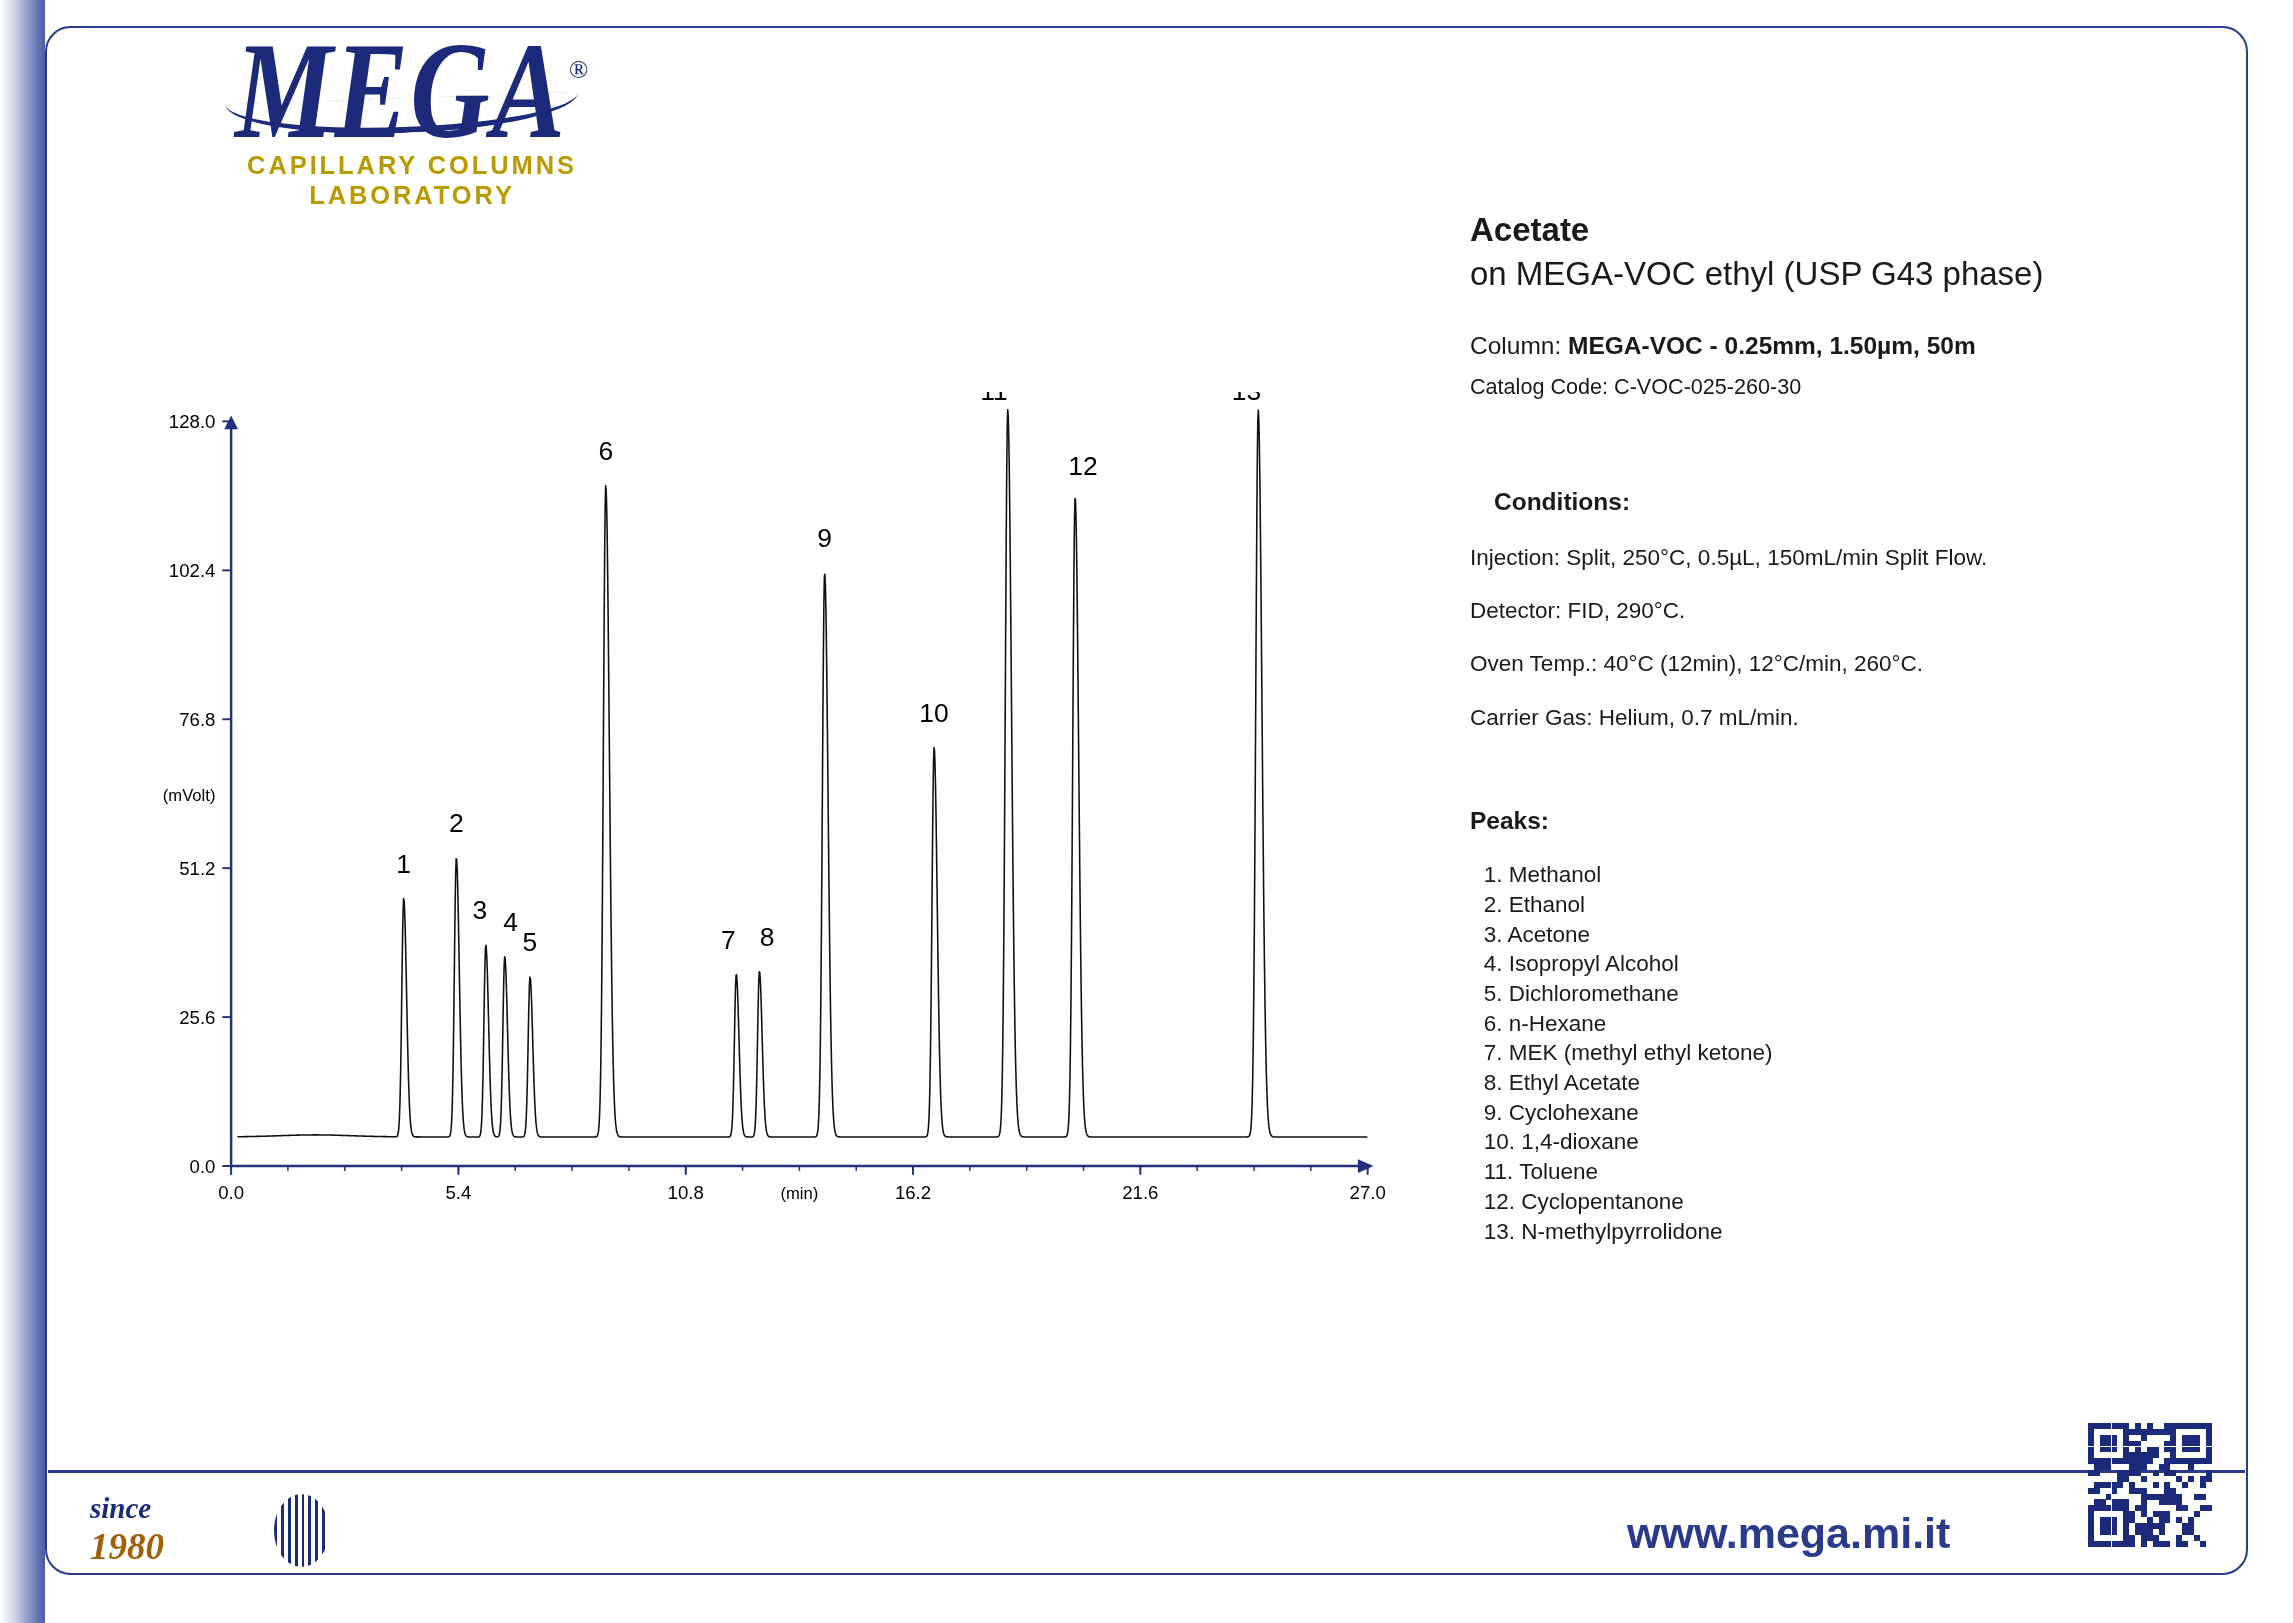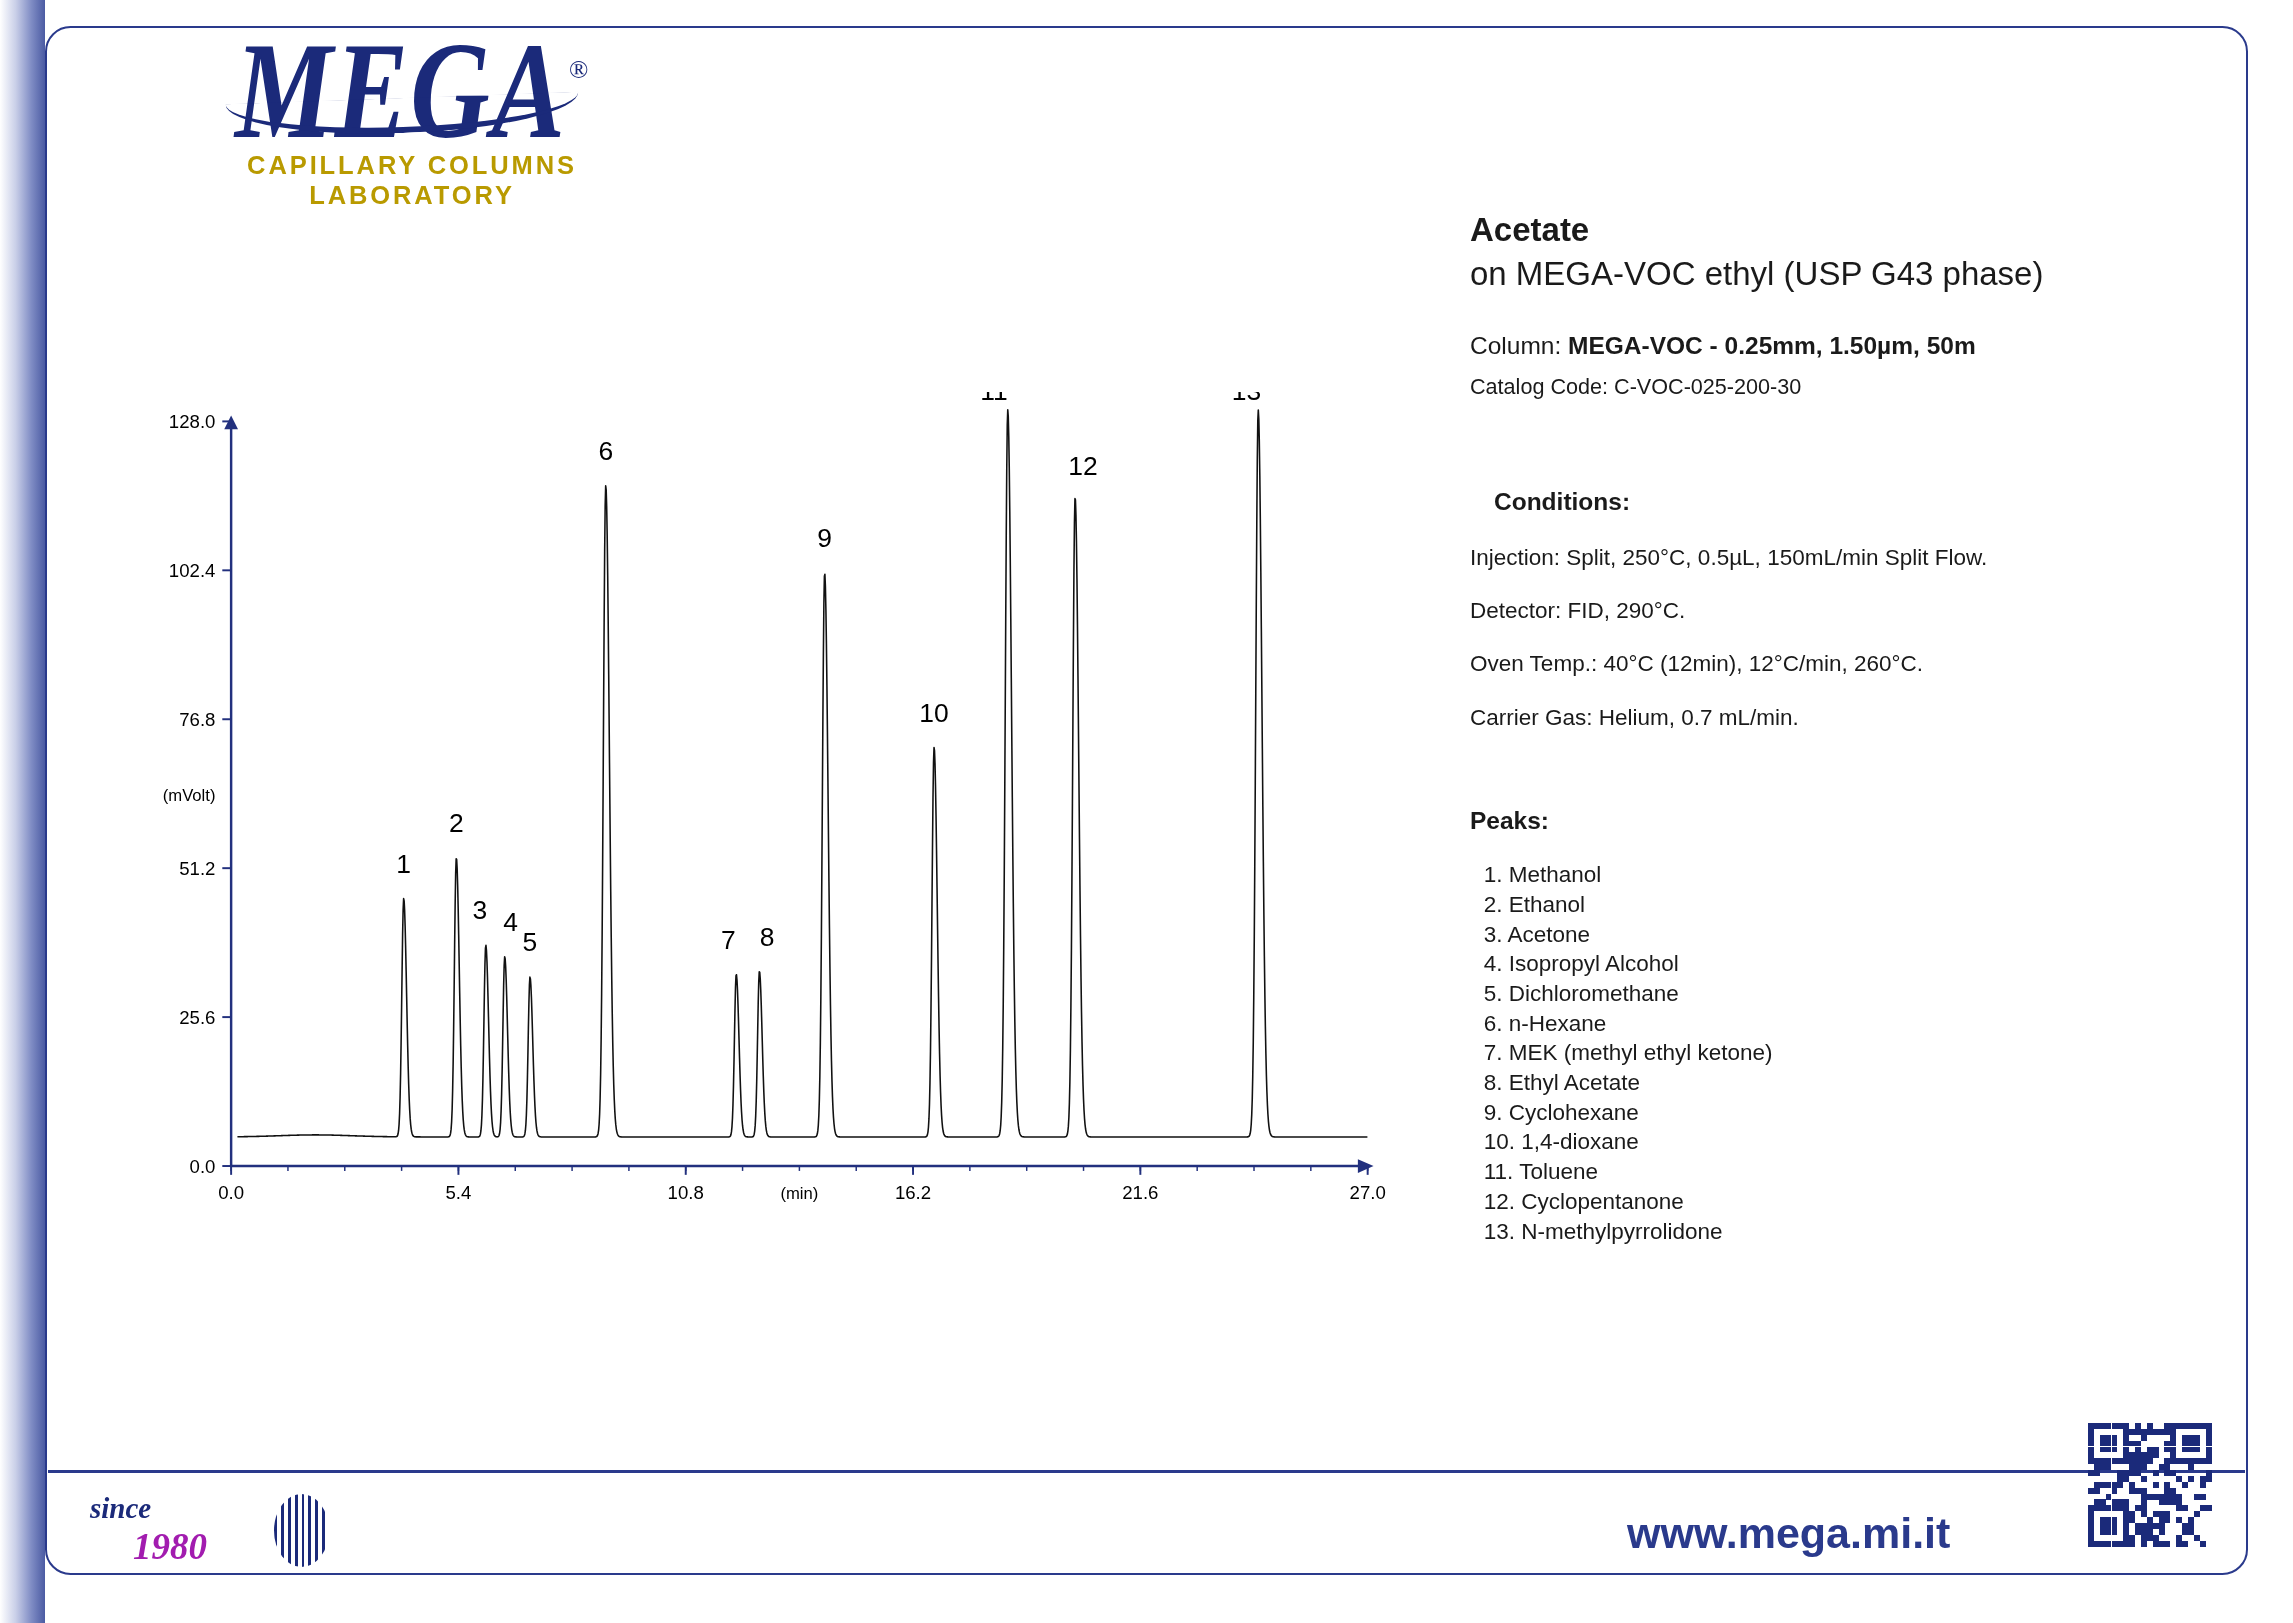--- a/index.html
+++ b/index.html
@@ -96,21 +96,21 @@
   }
   .since{
     position:absolute;left:90px;top:1488px;width:176px;height:78px;
   }
   .since-txt1{
     position:absolute;left:0;top:3.9px;font-family:"Liberation Serif",serif;font-style:italic;
     font-weight:bold;font-size:29px;color:#1b2a7a;
   }
   .since-txt2{
     position:absolute;left:0;top:37px;font-family:"Liberation Serif",serif;font-style:italic;
-    font-weight:bold;font-size:37px;color:#a21caf;margin-left:43px;
+    font-weight:bold;font-size:37px;color:#a16207;
   }
   .since-fan{
     position:absolute;left:184px;top:5.9px;width:55px;height:73px;
     background:repeating-linear-gradient(90deg,#1b2a7a 0 2.9px,#ffffff 2.9px 6.9px);
     border-radius:50%;
   }
   .footer-txt{
     position:absolute;left:257px;top:1527px;font-size:19.6px;color:#1a1a1a;font-weight:bold;
   }
   .website{
@@ -207,21 +207,21 @@
       </svg>
   </div>
 
   <div class="right">
     <div class="title1">Acetate</div>
     <div class="title2">on MEGA-VOC ethyl (USP G43 phase)</div>
 
     <div class="colline">
       <span>Column: </span><b>MEGA-VOC - 0.25mm, 1.50µm, 50m</b>
     </div>
-    <div class="catline">Catalog Code: C-VOC-025-200-30</div>
+    <div class="catline">Catalog Code: C-VOC-025-260-30</div>
 
     <div class="cond-h">Conditions:</div>
     <div class="cond">Injection: Split, 250°C, 0.5µL, 150mL/min Split Flow.</div>
     <div class="cond">Detector: FID, 290°C.</div>
     <div class="cond">Oven Temp.: 40°C (12min), 12°C/min, 260°C.</div>
     <div class="cond">Carrier Gas: Helium, 0.7 mL/min.</div>
 
     <div class="peaks-h">Peaks:</div>
     <div class="peak">1. Methanol</div>
     <div class="peak">2. Ethanol</div>

